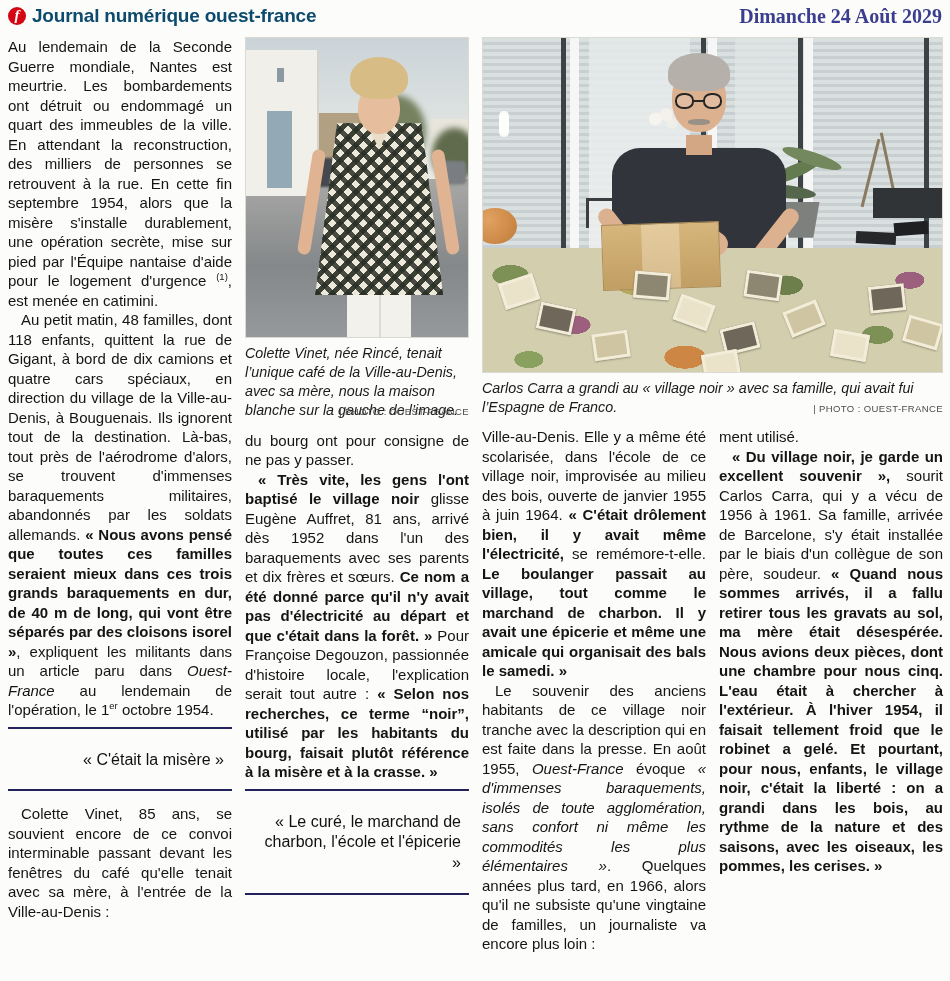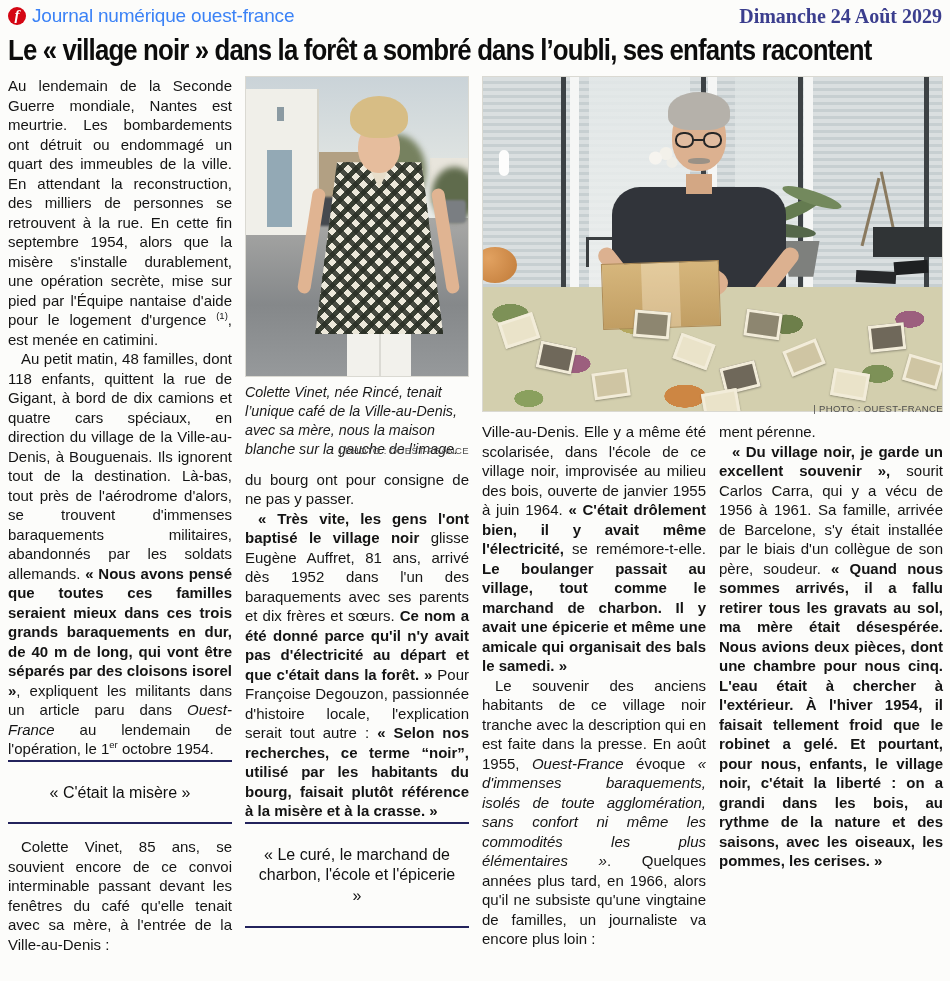--- a/index.html
+++ b/index.html
@@ -11,21 +11,21 @@
     padding:4px 8px 0 8px;
   }
   
   .topbar { display:flex; justify-content:space-between; align-items:center; height:24px; }
   .brand { display:flex; align-items:center; gap:6px; }
   .of-logo { width:18px; height:18px; border-radius:50%; background:#d40613; position:relative; flex:none; }
   .of-logo::before {
     content:"f"; position:absolute; left:0; right:0; top:-1px; text-align:center;
     color:#fff; font:italic bold 15px/18px "Liberation Serif", serif;
   }
-  .brand-name { font-size:19px; font-weight:normal; color:#3b82f6; letter-spacing:-0.2px; }
+  .brand-name { font-size:19px; font-weight:bold; color:#0c4a6e; letter-spacing:-0.2px; }
   .edition-date { font-family:"Liberation Serif", serif; font-weight:bold; font-size:20px; color:#3b3e8e; }
   
   .headline { margin-top:3px; height:36px; overflow:hidden; }
   .headline span {
     display:inline-block; white-space:nowrap; transform:scaleX(.86); transform-origin:0 50%;
     font-size:30px; font-weight:bold; letter-spacing:-1px; color:#0c0c0c;
   }
   .lede { margin-top:3px; font-size:19px; line-height:1.32; font-weight:600; color:#1b1b1b; letter-spacing:-0.2px; }
   .lede .kicker { color:#c90016; font-weight:bold; }
   
@@ -37,22 +37,22 @@
   .bodytext p.indent { text-indent:13px; }
   .b { font-weight:bold; }
   .i { font-style:italic; }
   sup { font-size:9.5px; line-height:0; vertical-align:super; }
   .kicker-box {
     font-size:16px; font-weight:bold; color:#111;
     border-top:3px solid #2e8fae; border-bottom:2px solid #2e8fae;
     padding:3px 0 4px 1px; margin-bottom:9px;
   }
   .pullquote {
-    margin:1px 0 13px 0; border-top:2px solid #23235c; border-bottom:2px solid #23235c;
-    padding:21px 8px 19px 8px; text-align:center; font-size:16px; line-height:1.3; color:#101010;
+    margin:7px 0 13px 0; border-top:2px solid #23235c; border-bottom:2px solid #23235c;
+    padding:21px 8px 19px 8px; text-align:right; font-size:16px; line-height:1.3; color:#101010;
   }
   
   .photo { position:relative; overflow:hidden; border:1px solid #dad9d2; background:#dfe2e0; margin-bottom:6px; }
   .photo div { position:absolute; }
   .caption { position:relative; font-style:italic; font-size:14.3px; line-height:1.34; color:#1a1a1a; margin-bottom:10px; padding-right:2px; }
   .credit { position:absolute; right:0; bottom:2px; font-style:normal; font-size:9.5px; letter-spacing:.4px; color:#4c4c4c; }
   
   .p1 { height:301px; }
   .p1-sky   { top:0; left:0; right:0; height:47%; background:linear-gradient(#cad3d8, #e2e6e3 70%, #e9ebe7); }
   .p1-road  { top:47%; left:0; right:0; bottom:0; background:linear-gradient(#a8a8a6, #85888a 55%, #96999b); }
@@ -138,21 +138,20 @@
 <div class="page">
 
   <div class="topbar">
     <div class="brand">
       <span class="of-logo"></span>
       <span class="brand-name">Journal numérique ouest-france</span>
     </div>
     <div class="edition-date">Dimanche 24 Août 2029</div>
   </div>
 
-  <h1 class="headline"><span>Le « village noir » dans la forêt a sombré dans l’oubli, ses enfants racontent</span></h1>
 
 
   <div class="cols">
 
     <div class="col bodytext">
       <div>
           <p><span>Au lendemain de la Seconde Guerre mondiale, Nantes est meurtrie. Les bombardements ont détruit ou endommagé un quart des immeubles de la ville. En attendant la reconstruction, des milliers de personnes se retrouvent à la rue. En cette fin septembre 1954, alors que la misère s'installe durablement, une opération secrète, mise sur pied par l'Équipe nantaise d'aide pour le logement d'urgence </span><sup>(1)</sup><span>, est menée en catimini.</span></p>
           <p class="indent"><span>Au petit matin, 48 familles, dont 118 enfants, quittent la rue de Gigant, à bord de dix camions et quatre cars spéciaux, en direction du village de la Ville-au-Denis, à Bouguenais. Ils ignorent tout de la destination. Là-bas, tout près de l'aérodrome d'alors, se trouvent d'immenses baraquements militaires, abandonnés par les soldats allemands. </span><span class="b">« Nous avons pensé que toutes ces familles seraient mieux dans ces trois grands baraquements en dur, de 40 m de long, qui vont être séparés par des cloisons isorel »</span><span>, expliquent les militants dans un article paru dans </span><span class="i">Ouest-France</span><span> au lendemain de l'opération, le 1</span><sup>er</sup><span> octobre 1954.</span></p>
         </div>
       <div class="pullquote">« C'était la misère »</div>
@@ -240,34 +239,35 @@
         <div class="ph d" style="left:52%; top:86%; transform:rotate(-14deg);"></div>
         <div class="ph g" style="left:57%; top:70%; transform:rotate(8deg);"></div>
         <div class="ph s" style="left:66%; top:80%; transform:rotate(-22deg);"></div>
         <div class="ph" style="left:76%; top:88%; transform:rotate(10deg);"></div>
         <div class="ph d" style="left:84%; top:74%; transform:rotate(-6deg);"></div>
         <div class="ph s" style="left:92%; top:84%; transform:rotate(16deg);"></div>
         <div class="ph g" style="left:33%; top:70%; transform:rotate(5deg);"></div>
         <div class="ph" style="left:48%; top:94%; transform:rotate(-10deg);"></div>
       </div>
       <div class="caption">
+        <span>Carlos Carra a grandi au « village noir » avec sa famille, qui avait fui l’Espagne de Franco.</span>
         <span class="credit">| PHOTO : OUEST-FRANCE</span>
       </div>
       <div class="right-cols">
 
         <div class="col bodytext">
           <div>
               <p><span>Ville-au-Denis. Elle y a même été scolarisée, dans l'école de ce village noir, improvisée au milieu des bois, ouverte de janvier 1955 à juin 1964. </span><span class="b">« C'était drôlement bien, il y avait même l'électricité, </span><span>se remémore-t-elle. </span><span class="b">Le boulanger passait au village, tout comme le marchand de charbon. Il y avait une épicerie et même une amicale qui organisait des bals le samedi. »</span></p>
               <p class="indent"><span>Le souvenir des anciens habitants de ce village noir tranche avec la description qui en est faite dans la presse. En août 1955, </span><span class="i">Ouest-France</span><span> évoque </span><span class="i">« d'immenses baraquements, isolés de toute agglomération, sans confort ni même les commodités les plus élémentaires »</span><span>. Quelques années plus tard, en 1966, alors qu'il ne subsiste qu'une vingtaine de familles, un journaliste va encore plus loin : </span></p>
             </div>
         </div>
 
         <div class="col bodytext">
           <div>
-              <p><span>ment pérenne.</span></p>
+              <p><span>ment utilisé.</span></p>
               <p class="indent"><span class="b">« Du village noir, je garde un excellent souvenir »,</span><span> sourit Carlos Carra, qui y a vécu de 1956 à 1961. Sa famille, arrivée de Barcelone, s'y était installée par le biais d'un collègue de son père, soudeur. </span><span class="b">« Quand nous sommes arrivés, il a fallu retirer tous les gravats au sol, ma mère était désespérée. Nous avions deux pièces, dont une chambre pour nous cinq. L'eau était à chercher à l'extérieur. À l'hiver 1954, il faisait tellement froid que le robinet a gelé. Et pourtant, pour nous, enfants, le village noir, c'était la liberté : on a grandi dans les bois, au rythme de la nature et des saisons, avec les oiseaux, les pommes, les cerises. »</span></p>
             </div>
 
         </div>
       </div>
     </div>
 
   </div>
 </div>
 

